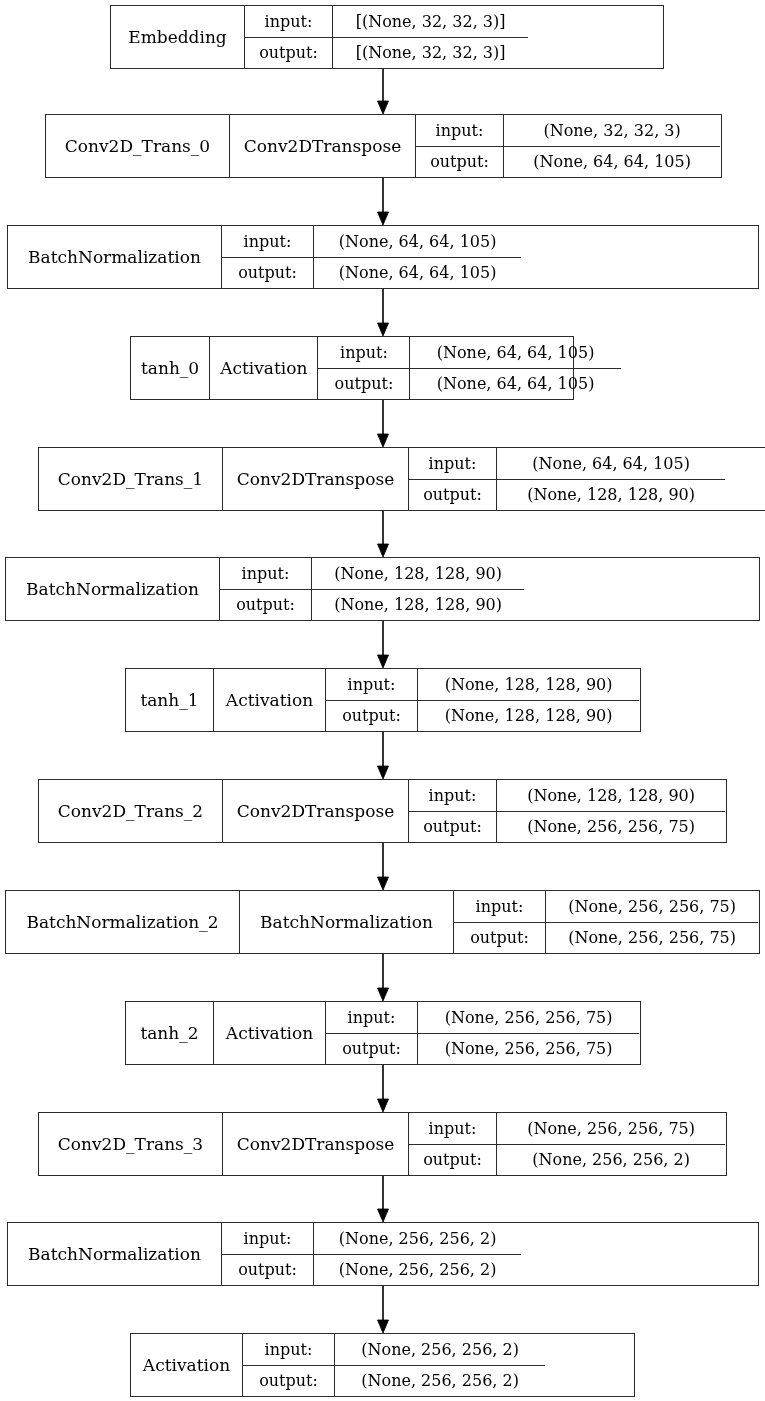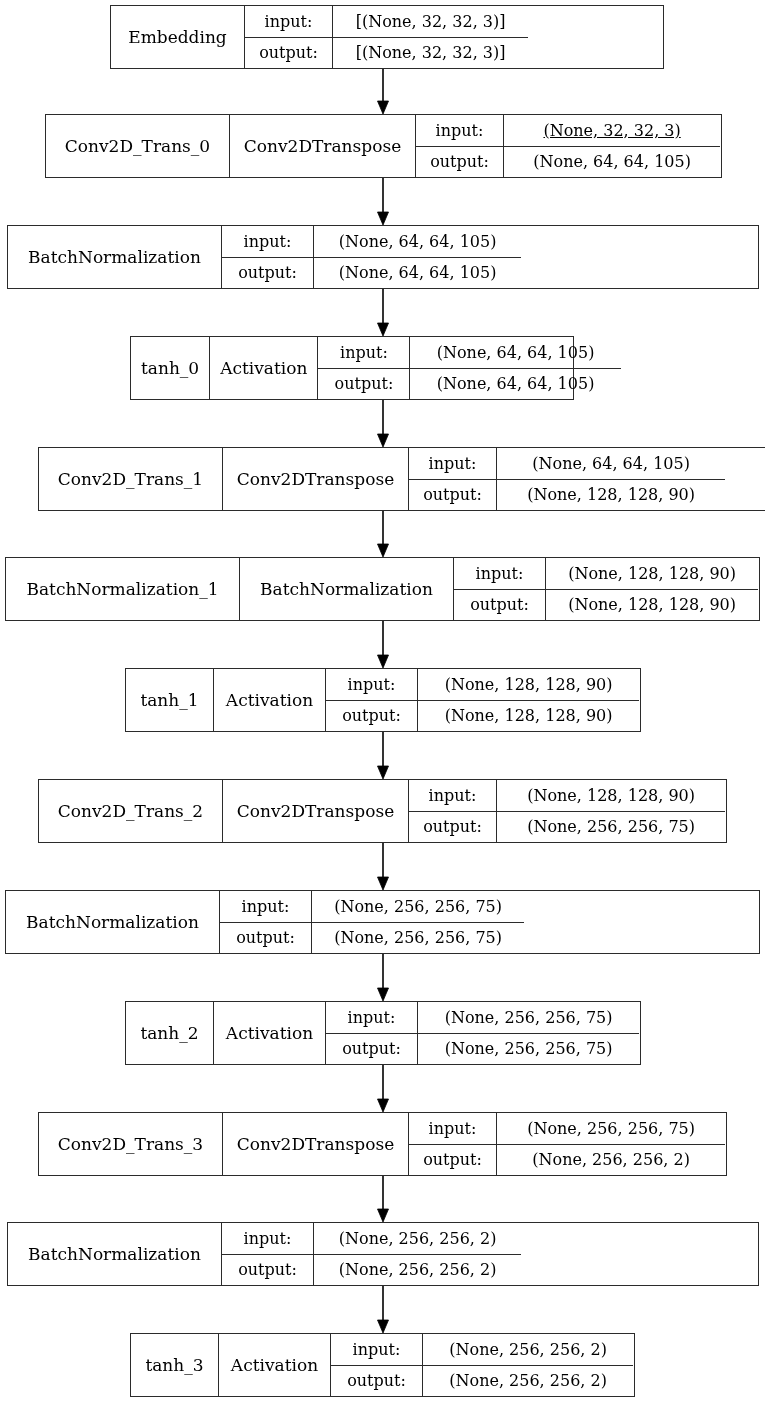--- a/index.html
+++ b/index.html
@@ -157,21 +157,21 @@
             <div class="io-value" style="flex: 1 1 auto;">[(None, 32, 32, 3)]</div>
           </div>
         </div>
       </div>
       <div class="node" style="left: 45px; top: 114px; width: 677px; border-color: rgb(43, 43, 43);">
         <div class="cell cell-name" style="width: 184px;">Conv2D_Trans_0</div>
         <div class="cell cell-type" style="width: 186px;">Conv2DTranspose</div>
         <div class="io-block" style="width: 304.2px;">
           <div class="io-row row-top">
             <div class="io-label" style="width: 88px;">input:</div>
-            <div class="io-value" style="flex: 1 1 auto; text-decoration: underline;">(None, 32, 32, 3)</div>
+            <div class="io-value" style="flex: 1 1 auto;">(None, 32, 32, 3)</div>
           </div>
           <div class="io-row row-bottom">
             <div class="io-label" style="width: 88px;">output:</div>
             <div class="io-value" style="flex: 1 1 auto;">(None, 64, 64, 105)</div>
           </div>
         </div>
       </div>
       <div class="node" style="left: 7px; top: 225px; width: 752px; border-color: rgb(43, 43, 43);">
         <div class="cell cell-type" style="width: 214px;">BatchNormalization</div>
         <div class="io-block" style="width: 299.2px;">
@@ -207,21 +207,20 @@
             <div class="io-label" style="width: 88px;">input:</div>
             <div class="io-value" style="flex: 1 1 auto;">(None, 64, 64, 105)</div>
           </div>
           <div class="io-row row-bottom">
             <div class="io-label" style="width: 88px;">output:</div>
             <div class="io-value" style="flex: 1 1 auto;">(None, 128, 128, 90)</div>
           </div>
         </div>
       </div>
       <div class="node" style="left: 5px; top: 557px; width: 755px; border-color: rgb(43, 43, 43);">
-        <div class="cell cell-name" style="width: 234px;">BatchNormalization_1</div>
         <div class="cell cell-type" style="width: 214px;">BatchNormalization</div>
         <div class="io-block" style="width: 304.2px;">
           <div class="io-row row-top">
             <div class="io-label" style="width: 92px;">input:</div>
             <div class="io-value" style="flex: 1 1 auto;">(None, 128, 128, 90)</div>
           </div>
           <div class="io-row row-bottom">
             <div class="io-label" style="width: 92px;">output:</div>
             <div class="io-value" style="flex: 1 1 auto;">(None, 128, 128, 90)</div>
           </div>
@@ -249,20 +248,21 @@
             <div class="io-label" style="width: 88px;">input:</div>
             <div class="io-value" style="flex: 1 1 auto;">(None, 128, 128, 90)</div>
           </div>
           <div class="io-row row-bottom">
             <div class="io-label" style="width: 88px;">output:</div>
             <div class="io-value" style="flex: 1 1 auto;">(None, 256, 256, 75)</div>
           </div>
         </div>
       </div>
       <div class="node" style="left: 5px; top: 890px; width: 755px; border-color: rgb(43, 43, 43);">
+        <div class="cell cell-name" style="width: 234px;">BatchNormalization_2</div>
         <div class="cell cell-type" style="width: 214px;">BatchNormalization</div>
         <div class="io-block" style="width: 304.2px;">
           <div class="io-row row-top">
             <div class="io-label" style="width: 92px;">input:</div>
             <div class="io-value" style="flex: 1 1 auto;">(None, 256, 256, 75)</div>
           </div>
           <div class="io-row row-bottom">
             <div class="io-label" style="width: 92px;">output:</div>
             <div class="io-value" style="flex: 1 1 auto;">(None, 256, 256, 75)</div>
           </div>
@@ -303,21 +303,20 @@
             <div class="io-label" style="width: 92px;">input:</div>
             <div class="io-value" style="flex: 1 1 auto;">(None, 256, 256, 2)</div>
           </div>
           <div class="io-row row-bottom">
             <div class="io-label" style="width: 92px;">output:</div>
             <div class="io-value" style="flex: 1 1 auto;">(None, 256, 256, 2)</div>
           </div>
         </div>
       </div>
       <div class="node" style="left: 130px; top: 1333px; width: 505px; border-color: rgb(43, 43, 43);">
-        <div class="cell cell-name" style="width: 88px;">tanh_3</div>
         <div class="cell cell-type" style="width: 112px;">Activation</div>
         <div class="io-block" style="width: 302.2px;">
           <div class="io-row row-top">
             <div class="io-label" style="width: 92px;">input:</div>
             <div class="io-value" style="flex: 1 1 auto;">(None, 256, 256, 2)</div>
           </div>
           <div class="io-row row-bottom">
             <div class="io-label" style="width: 92px;">output:</div>
             <div class="io-value" style="flex: 1 1 auto;">(None, 256, 256, 2)</div>
           </div>

